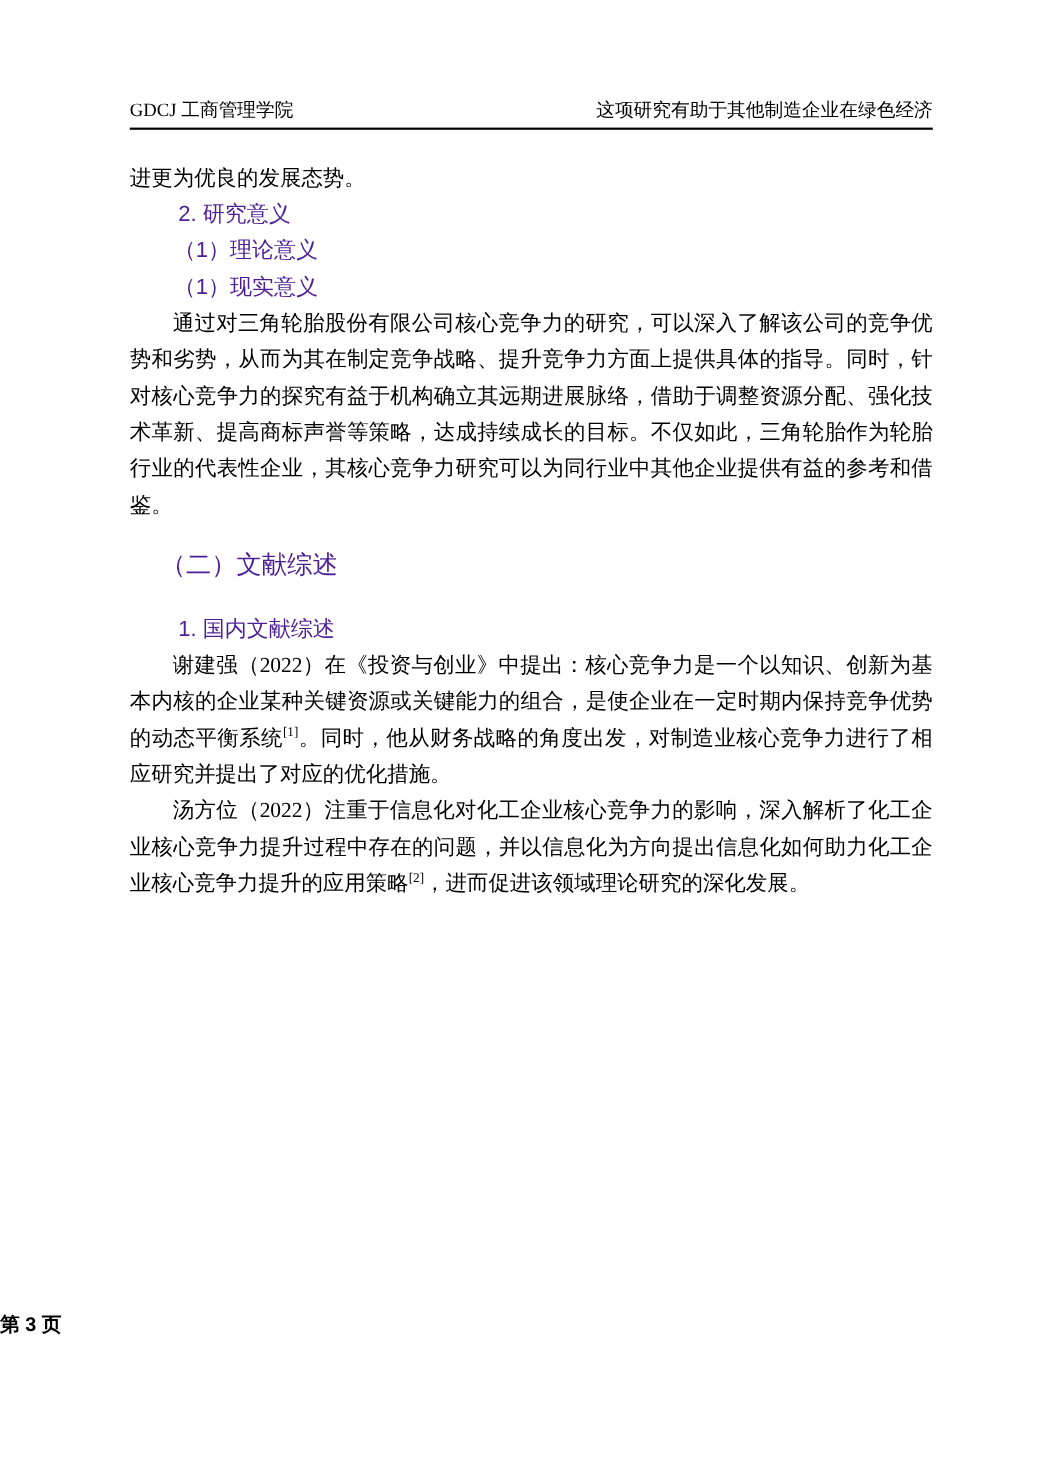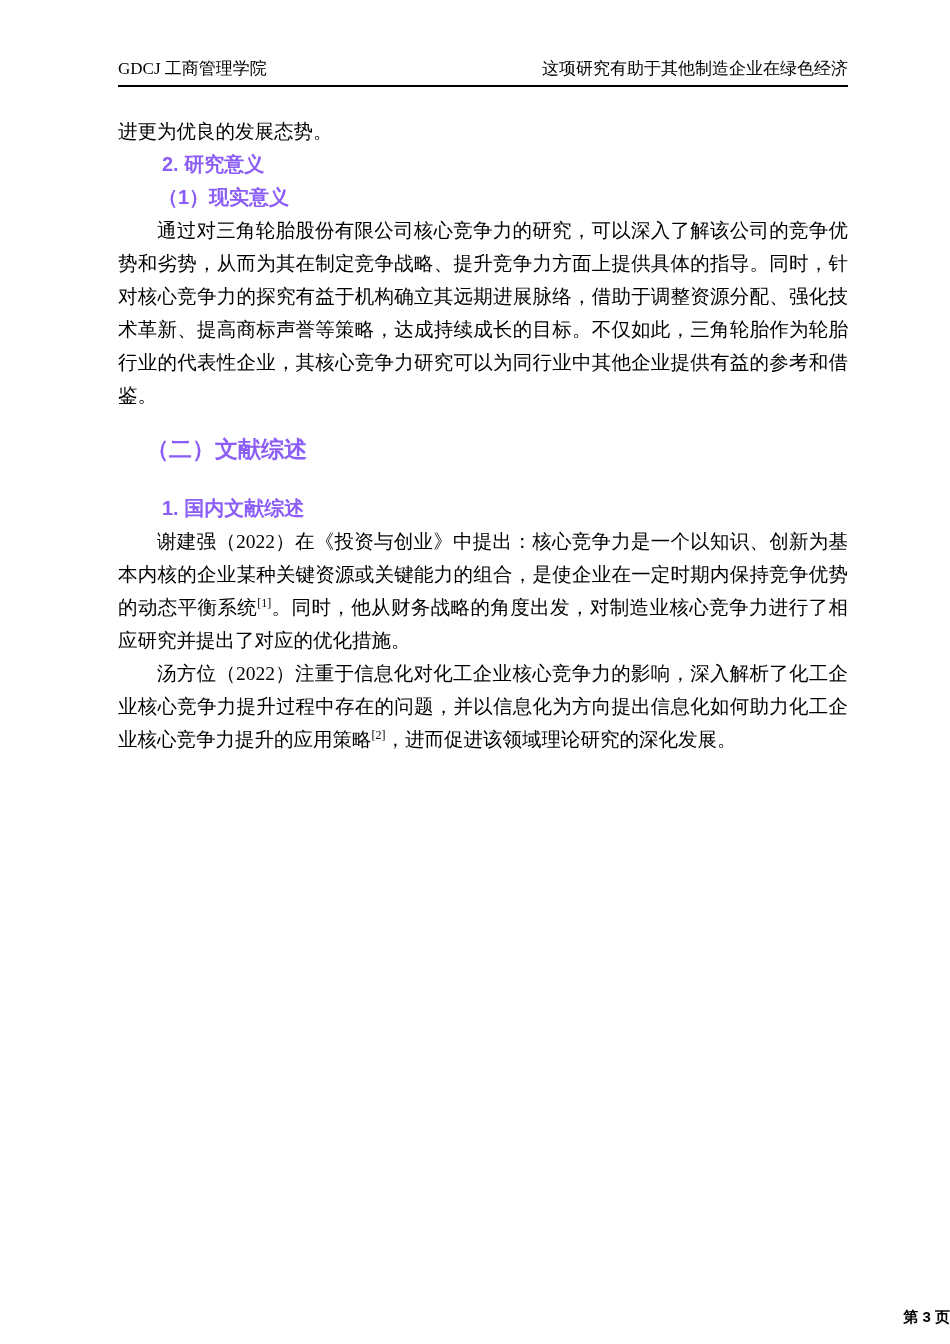--- a/index.html
+++ b/index.html
@@ -11,72 +11,73 @@
     color: #000;
     font-family: "Liberation Serif", "DejaVu Serif", serif;
     box-sizing: border-box;
     overflow: hidden;
   }
   .content { padding: 0 102px 0 118px; }
 
   
   .doc-header {
     display: flex; justify-content: space-between; align-items: flex-end;
-    padding: 58px 0 5px 0;
+    padding: 89px 0 5px 0;
     border-bottom: 2px solid #000;
     font-size: 17px; line-height: 22px;
   }
   .doc-header span { white-space: nowrap; }
 
   
   .doc-body { font-size: 19.5px; line-height: 33px; text-align: justify; }
   .doc-body p { margin: 0; }
   p.para { text-indent: 2em; }
   p.cont { margin-top: 28px; text-indent: 0; }
 
   h2, h3, h4 {
     font-family: "Liberation Sans", "DejaVu Sans", sans-serif;
-    font-weight: 700; color: #8b5cf6;
+    font-weight: 400; color: #4c1d95;
     text-align: left;
   }
   h3.num  { font-size: 20px; line-height: 33px; margin: 0 0 0 44px; }
   h4.sub  { font-size: 20px; line-height: 33px; margin: 0 0 0 40px; }
   h2.section { font-size: 23px; line-height: 40px; margin: 17px 0 23px 28px; }
 
   sup.cite {
     font-size: 12px; line-height: 0;
     vertical-align: super;
     font-family: "Liberation Serif", "DejaVu Serif", serif;
   }
 
   
   .doc-footer {
-    position: absolute; top: 1308px; left: 0; width: 100%;
-    text-align: right;
+    position: absolute; top: 1192px; left: 0; width: 100%;
+    text-align: left;
     font-family: "Liberation Sans", "DejaVu Sans", sans-serif;
-    font-weight: 700; font-size: 15px;
+    font-weight: 700; font-size: 18px;
   }
 </style>
 </head>
 <body>
 
 <div class="page">
   <div class="content">
 
     <div class="doc-header">
       <span>GDCJ 工商管理学院</span>
       <span>这项研究有助于其他制造企业在绿色经济</span>
     </div>
 
     <div class="doc-body">
 
       <p class="cont">进更为优良的发展态势。</p>
 
       <h3 class="num">2. 研究意义</h3>
 
+      <h4 class="sub">（1）理论意义</h4>
 
 
       <h4 class="sub">（1）现实意义</h4>
 
       <p class="para"><span>通过对三角轮胎股份有限公司核心竞争力的研究，可以深入了解该公司的竞争优势和劣势，从而为其在制定竞争战略、提升竞争力方面上提供具体的指导。同时，针对核心竞争力的探究有益于机构确立其远期进展脉络，借助于调整资源分配、强化技术革新、提高商标声誉等策略，达成持续成长的目标。不仅如此，三角轮胎作为轮胎行业的代表性企业，其核心竞争力研究可以为同行业中其他企业提供有益的参考和借鉴。</span></p>
 
       <h2 class="section">（二）文献综述</h2>
 
       <h3 class="num">1. 国内文献综述</h3>
 

